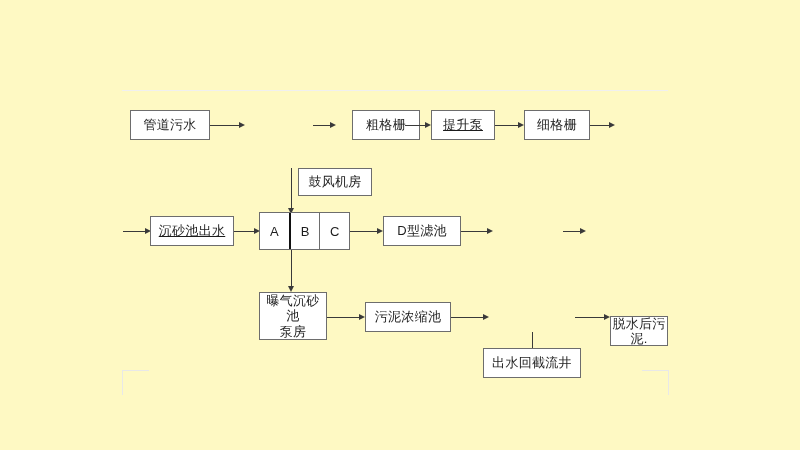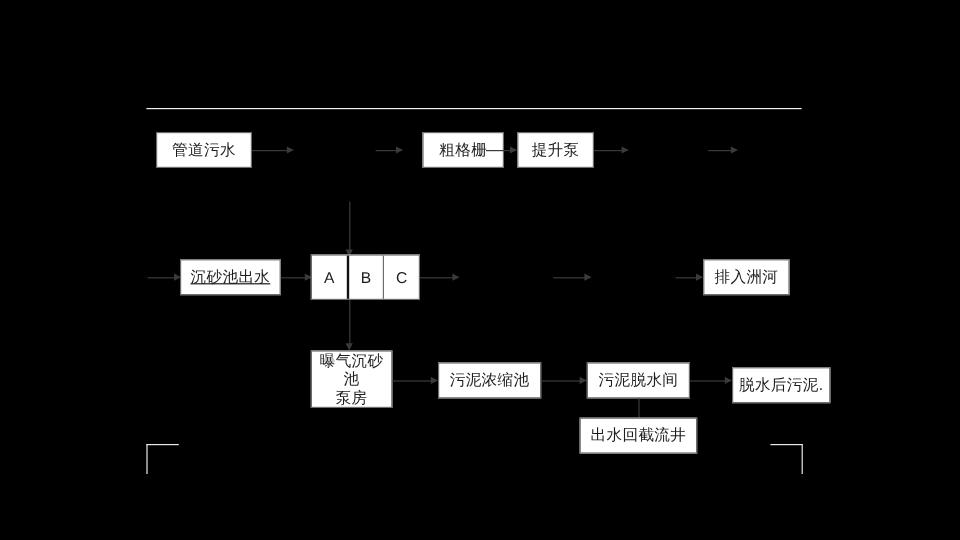--- a/index.html
+++ b/index.html
@@ -8,21 +8,21 @@
     padding: 0;
     background: #ffffff;
   }
   body {
     font-family: "Liberation Sans", "DejaVu Sans", sans-serif;
   }
   #canvas {
     position: relative;
     width: 800px;
     height: 450px;
-    background: #000000;
+    background: #fef9c3;
     overflow: hidden;
   }
 
   
   .guide {
     position: absolute;
     border-color: #e8e8e8;
     border-style: solid;
     border-width: 0;
   }
@@ -126,30 +126,32 @@
 
 
   <div class="conn h" style="left:313px; top:125px; width:20px;"></div>
   <div class="arrowhead right" style="left:330px; top:121.5px;"></div>
 
   <div class="node" style="left:352px; top:110px; width:68px; height:30px;">粗格栅</div>
 
   <div class="conn h" style="left:405px; top:125px; width:23px;"></div>
   <div class="arrowhead right" style="left:425px; top:121.5px;"></div>
 
-  <div class="node" style="left:431px; top:110px; width:64px; height:30px;">提升泵</div>
+  <div class="node" style="left:431px; top:110px; width:64px; height:30px;text-decoration:underline;">提升泵</div>
 
   <div class="conn h" style="left:495px; top:125px; width:26px;"></div>
   <div class="arrowhead right" style="left:518px; top:121.5px;"></div>
 
+  <div class="node" style="left:524px; top:110px; width:66px; height:30px;">细格栅</div>
 
   <div class="conn h" style="left:590px; top:125px; width:22px;"></div>
   <div class="arrowhead right" style="left:609px; top:121.5px;"></div>
 
 
+  <div class="node" style="left:298px; top:168px; width:74px; height:28px;">鼓风机房</div>
 
   <div class="conn v" style="left:291px; top:168px; height:42px;"></div>
   <div class="arrowhead down" style="left:287.5px; top:208px;"></div>
 
   <div class="conn h" style="left:123px; top:231px; width:25px;"></div>
   <div class="arrowhead right" style="left:145px; top:227.5px;"></div>
 
   <div class="node" style="left:150px; top:216px; width:84px; height:30px;text-decoration:underline;">沉砂池出水</div>
 
   <div class="conn h" style="left:234px; top:231px; width:23px;"></div>
@@ -157,50 +159,49 @@
 
   <div class="tank" style="left:259px; top:212px; width:91px; height:38px;">
     <div class="tank-cell">A</div>
     <div class="tank-cell div-thick">B</div>
     <div class="tank-cell div-thin">C</div>
   </div>
 
   <div class="conn h" style="left:350px; top:231px; width:30px;"></div>
   <div class="arrowhead right" style="left:377px; top:227.5px;"></div>
 
+  <div class="node" style="left:383px; top:216px; width:78px; height:30px;">D型滤池</div>
 
   <div class="conn h" style="left:461px; top:231px; width:29px;"></div>
   <div class="arrowhead right" style="left:487px; top:227.5px;"></div>
 
 
   <div class="conn h" style="left:563px; top:231px; width:20px;"></div>
   <div class="arrowhead right" style="left:580px; top:227.5px;"></div>
 
-  <div class="node" style="left:586px; top:216px; width:72px; height:30px;">排入洲河</div>
 
   <div class="conn v" style="left:291px; top:250px; height:38px;"></div>
   <div class="arrowhead down" style="left:287.5px; top:286px;"></div>
 
   <div class="node" style="left:259px; top:292px; width:68px; height:48px;">曝气沉砂池
 泵房</div>
 
   <div class="conn h" style="left:327px; top:317px; width:35px;"></div>
   <div class="arrowhead right" style="left:359px; top:313.5px;"></div>
 
   <div class="node" style="left:365px; top:302px; width:86px; height:30px;">污泥浓缩池</div>
 
   <div class="conn h" style="left:451px; top:317px; width:35px;"></div>
   <div class="arrowhead right" style="left:483px; top:313.5px;"></div>
 
-  <div class="node" style="left:489px; top:302px; width:86px; height:30px;">污泥脱水间</div>
 
   <div class="conn h" style="left:575px; top:317px; width:32px;"></div>
   <div class="arrowhead right" style="left:604px; top:313.5px;"></div>
 
-  <div class="node" style="left:610px; top:306px; width:82px; height:30px;">脱水后污泥.</div>
+  <div class="node" style="left:610px; top:316px; width:58px; height:30px;">脱水后污泥.</div>
 
   <div class="conn v" style="left:532px; top:332px; height:32px;"></div>
   <div class="arrowhead down" style="left:528.5px; top:362px;"></div>
 
   <div class="node" style="left:483px; top:348px; width:98px; height:30px;">出水回截流井</div>
 
 
 </div>
 
 </body></html>

